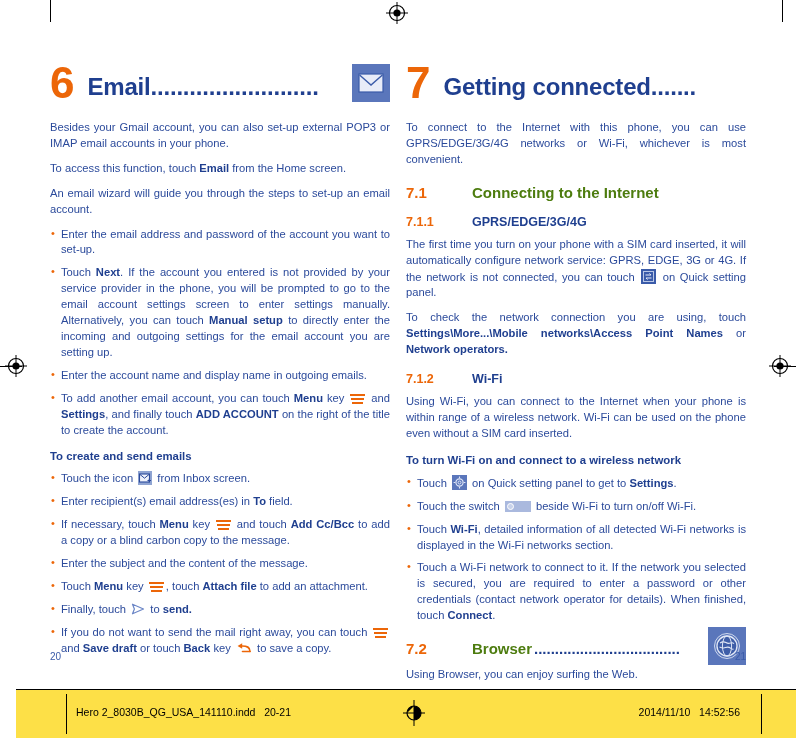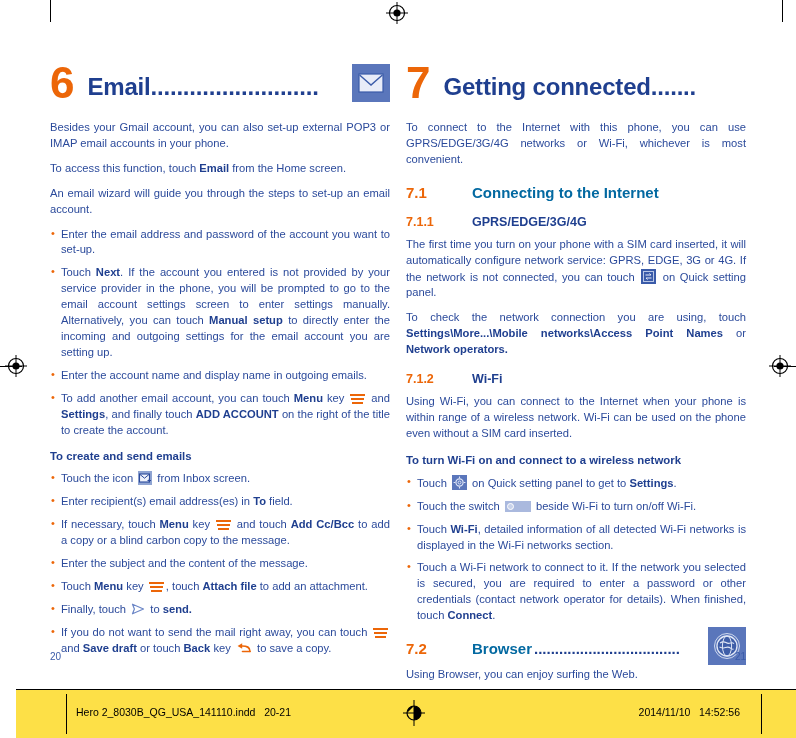--- a/index.html
+++ b/index.html
@@ -138,21 +138,21 @@
     margin: 16px 0 10px 0;
   }
   .sec-h1 .num {
     color: #ec6608;
     font-size: 15px;
     font-weight: bold;
     width: 66px;
     flex: none;
   }
   .sec-h1 .txt {
-    color: #0369a1;
+    color: #4d7c0f;
     font-size: 15px;
     font-weight: bold;
   }
   .sec-h2 {
     display: flex;
     align-items: flex-end;
     margin: 14px 0 8px 0;
   }
   .sec-h2 .num {
     color: #ec6608;

